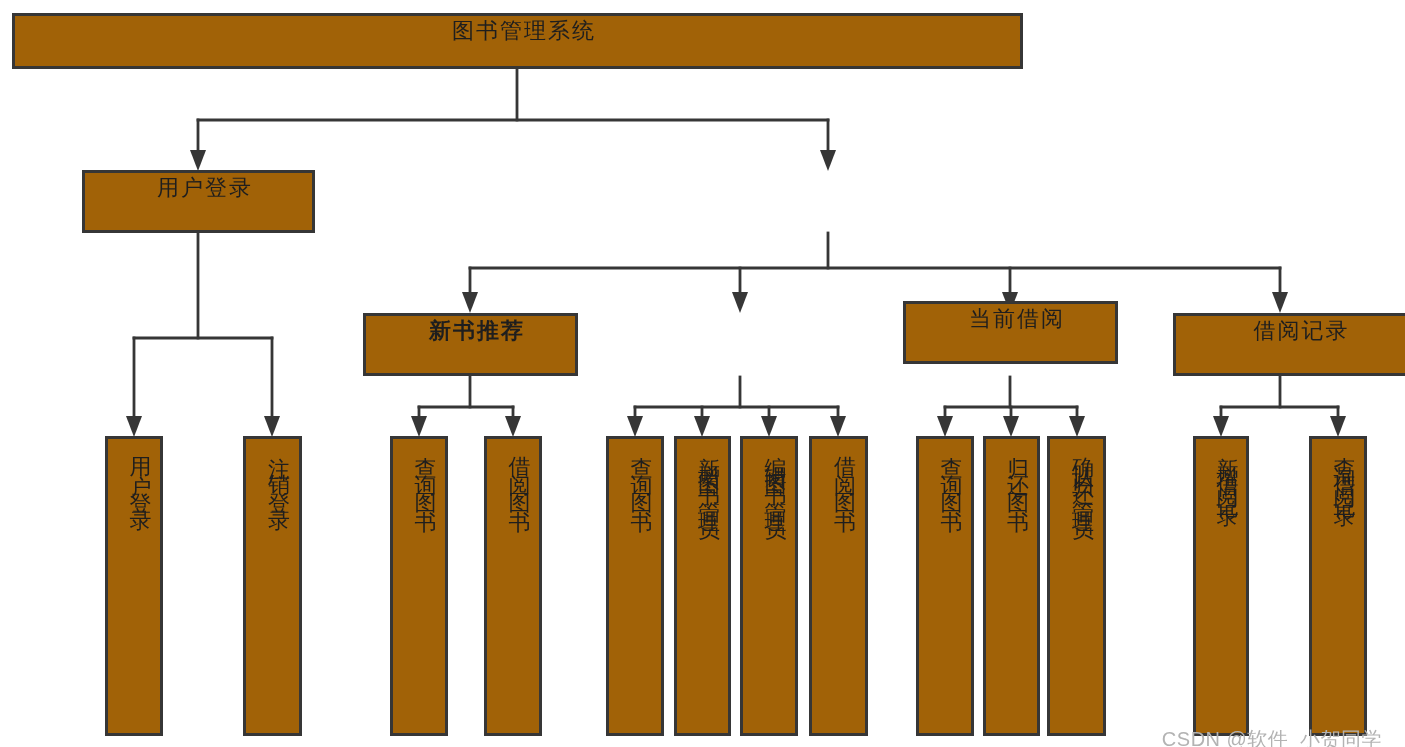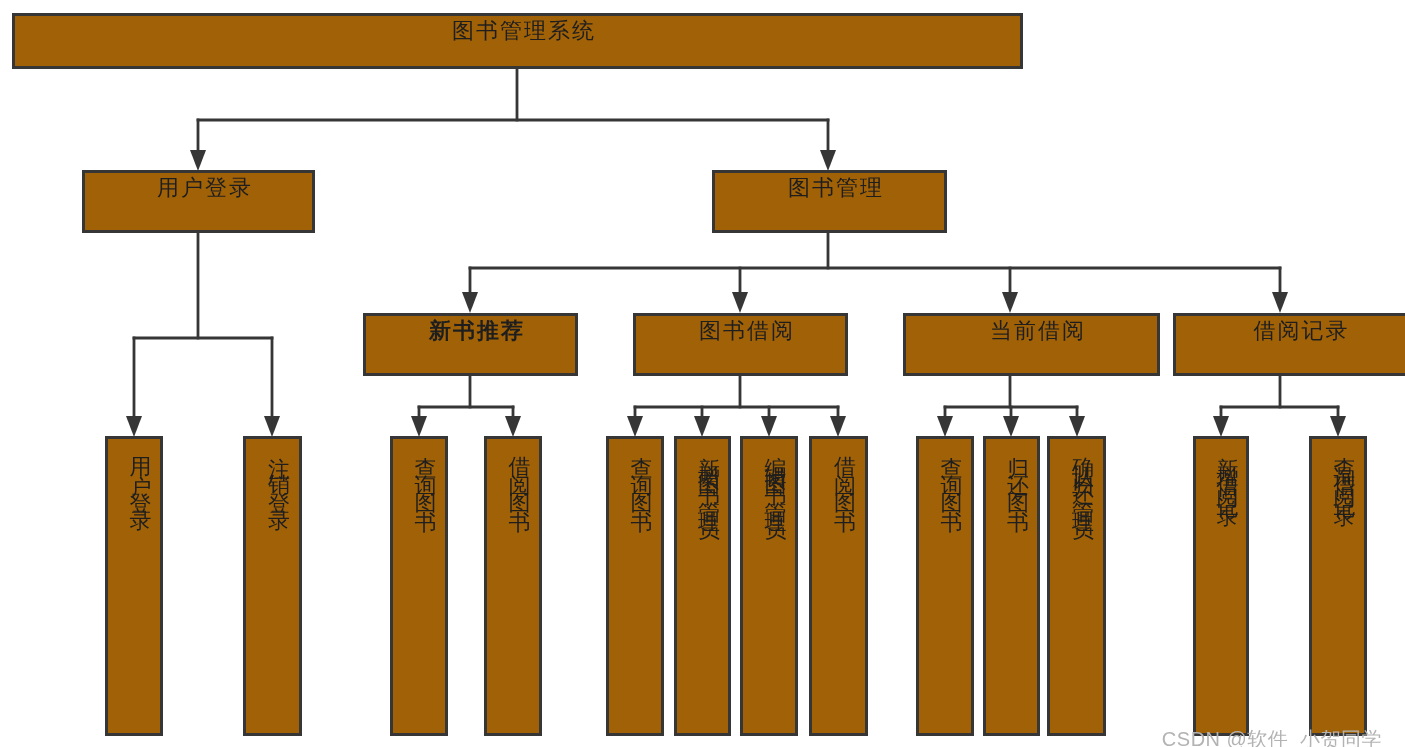--- a/index.html
+++ b/index.html
@@ -102,31 +102,25 @@
     </g>
   </svg>
 
   <div class="box" style="left:12px;top:13px;width:1011px;height:56px;">
     <span class="hlabel">图书管理系统</span>
   </div>
 
   <div class="box" style="left:82px;top:170px;width:233px;height:63px;">
     <span class="hlabel">用户登录</span>
   </div>
-  <div class="box" style="left:712px;top:170px;width:235px;height:63px;">
-    <span class="hlabel">图书管理</span>
-  </div>
 
   <div class="box" style="left:363px;top:313px;width:215px;height:63px;font-weight:bold;">
     <span class="hlabel">新书推荐</span>
   </div>
-  <div class="box" style="left:633px;top:313px;width:215px;height:63px;">
-    <span class="hlabel">图书借阅</span>
-  </div>
-  <div class="box" style="left:903px;top:313px;width:257px;height:63px;">
+  <div class="box" style="left:903px;top:301px;width:215px;height:63px;">
     <span class="hlabel">当前借阅</span>
   </div>
   <div class="box" style="left:1173px;top:313px;width:244px;height:63px;">
     <span class="hlabel">借阅记录</span>
   </div>
 
   <div class="box leaf" style="left:105px;top:436px;width:58px;height:300px;">
     <span class="ls4">用户登录</span>
   </div>
   <div class="box leaf" style="left:243px;top:436px;width:59px;height:300px;">

